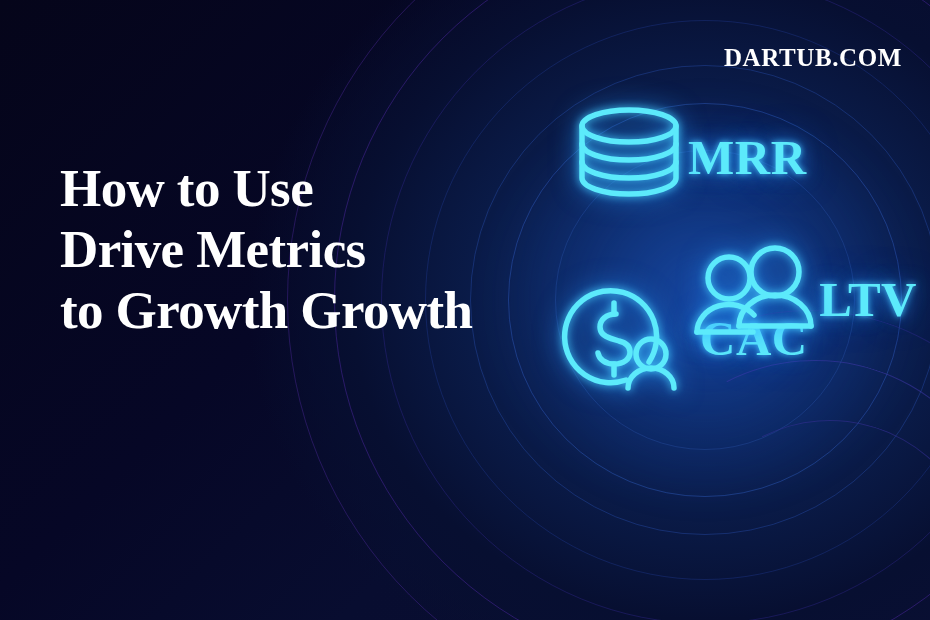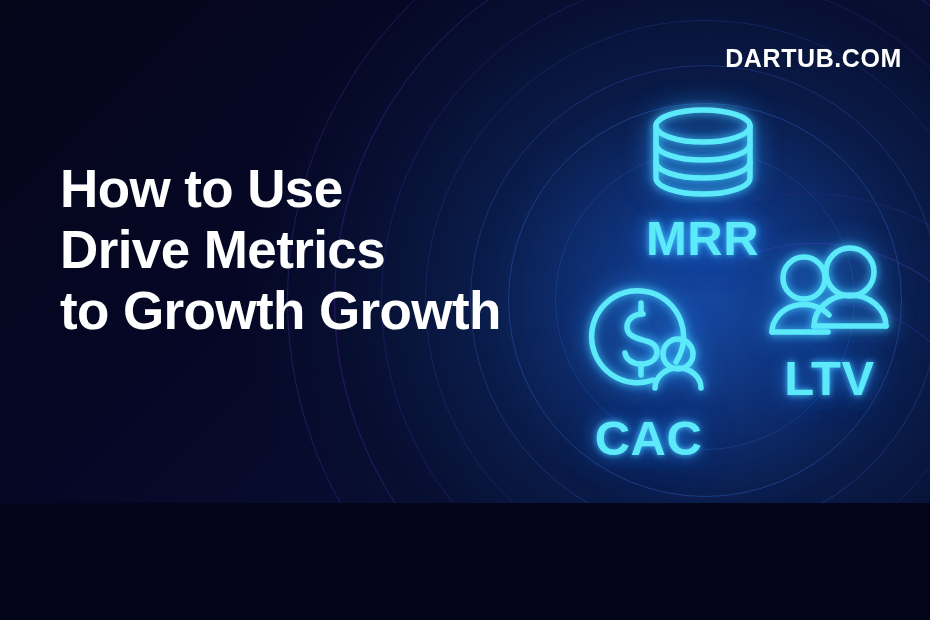--- a/index.html
+++ b/index.html
@@ -9,25 +9,26 @@
     width: 930px;
     height: 620px;
     background: #04041a;
     font-family: "Liberation Sans", sans-serif;
     overflow: hidden;
   }
 
   .canvas {
     position: relative;
     width: 930px;
-    height: 503px;
+    height: 620px;
     overflow: hidden;
     background:
       radial-gradient(ellipse 520px 470px at 705px 300px, #123a86 0%, #0d2a66 24%, #0a1b48 45%, #070f31 68%, rgba(5,6,26,0) 88%),
       linear-gradient(135deg, #05051a 0%, #060726 38%, #080d30 62%, #0a0f33 100%);
+    font-family: Liberation Serif, serif;
   }
 
   
   .rings { position:absolute; inset:0; pointer-events:none; }
 
   .ring {
     position: absolute;
     border-radius: 50%;
     border: 1px solid rgba(60,110,220,0.32);
     left: 705px; top: 300px;
@@ -77,21 +78,21 @@
     line-height: 1.155;
     letter-spacing: -0.6px;
     margin-top: 32px;
   }
   .headline .ln { display:block; white-space: nowrap; }
 
   
   .metric {
     position: absolute;
     display: flex;
-    flex-direction: column;
+    flex-direction: row;
     align-items: center;
   }
   .metric .glyph { line-height: 0; }
   .metric .lbl {
     color: #5CEAFB;
     font-weight: bold;
     letter-spacing: 0.5px;
     text-shadow:
       0 0 6px rgba(70,200,255,0.95),
       0 0 18px rgba(40,150,255,0.75),

